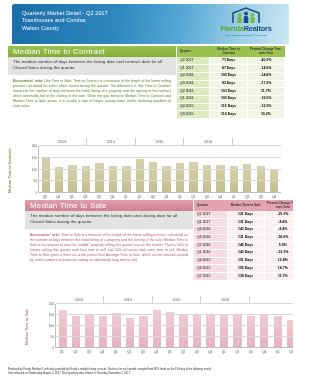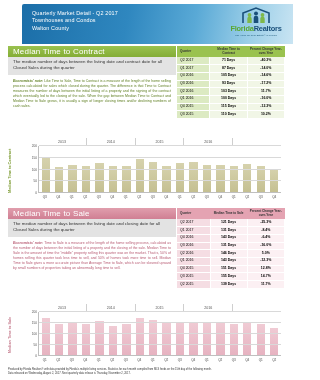--- a/index.html
+++ b/index.html
@@ -1,20 +1,20 @@
 <!DOCTYPE html>
 <html><head>
 <meta charset="utf-8">
 <style>
   html,body{margin:0;padding:0;background:#ffffff;}
   body{width:293px;height:380px;overflow:hidden;font-family:"Liberation Sans",sans-serif;}
   .page{position:relative;width:293px;height:380px;background:#fff;}
 
   
-  .header{position:absolute;left:22px;top:4px;width:277px;height:40px;
+  .header{position:absolute;left:12px;top:4px;width:277px;height:40px;
     background:linear-gradient(100deg,#1b6ea8 0%,#2f87bf 38%,#59a9d6 62%,#9ccfe8 82%,#cfe7f4 100%);
     border-radius:2px 2px 0 0;overflow:hidden;}
   .header-titles{position:absolute;left:10px;top:6px;color:#fff;line-height:1.35;}
   .header-titles div{font-size:5.4px;letter-spacing:.15px;white-space:nowrap;}
   .logo{position:absolute;right:6px;top:3px;width:74px;text-align:center;}
   .logo-mark{height:17px;display:flex;align-items:flex-end;justify-content:center;gap:1px;}
   .logo-word{font-size:7.4px;font-weight:bold;letter-spacing:-.2px;white-space:nowrap;}
   .logo-word .g{color:#5aa832;}
   .logo-word .b{color:#1a4f7a;}
   .logo-sub{font-size:2.3px;color:#14506f;letter-spacing:.1px;margin-top:.5px;white-space:nowrap;}
@@ -258,21 +258,21 @@
           <div class="xcell">Q3</div>
           <div class="xcell">Q4</div>
           <div class="xcell">Q1</div>
           <div class="xcell">Q2</div>
           <div class="xcell">Q3</div>
           <div class="xcell">Q4</div>
         </div>
     </div>
   </div>
 
-  <div class="section" id="sec1" style="top:208px;height:158px;">
+  <div class="section" id="sec1" style="top:200px;height:158px;margin-left:17px;">
     <div class="sec-left">
       <div class="band band-pink">Median Time to Sale</div>
       <div class="sub">The median number of days between the listing date and closing date for all Closed Sales during the quarter</div>
       <div class="note note-pink"><b>Economists' note:</b><span> Time to Sale is a measure of the length of the home selling process, calculated as the number of days between the initial listing of a property and the closing of the sale. Median Time to Sale is the amount of time the “middle” property selling this quarter was on the market. That is, 50% of homes selling this quarter took less time to sell, and 50% of homes took more time to sell. Median Time to Sale gives a more accurate picture than Average Time to Sale, which can be skewed upward by small numbers of properties taking an abnormally long time to sell.</span></div>
     </div>
     <table class="tbl pink">
       <thead>
           <tr>
         <th class="c-q th-pink">Quarter</th>
         <th class="c-v th-pink">Median Time to Sale</th>

